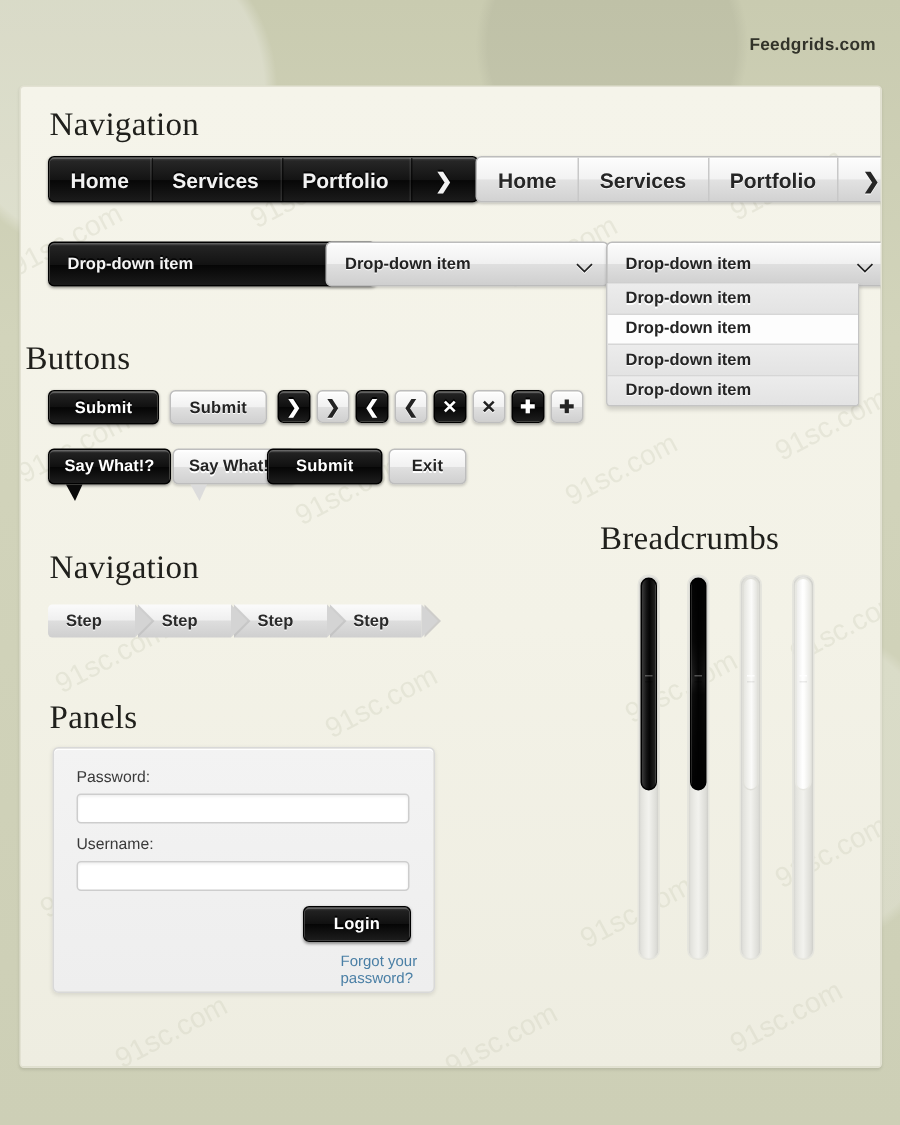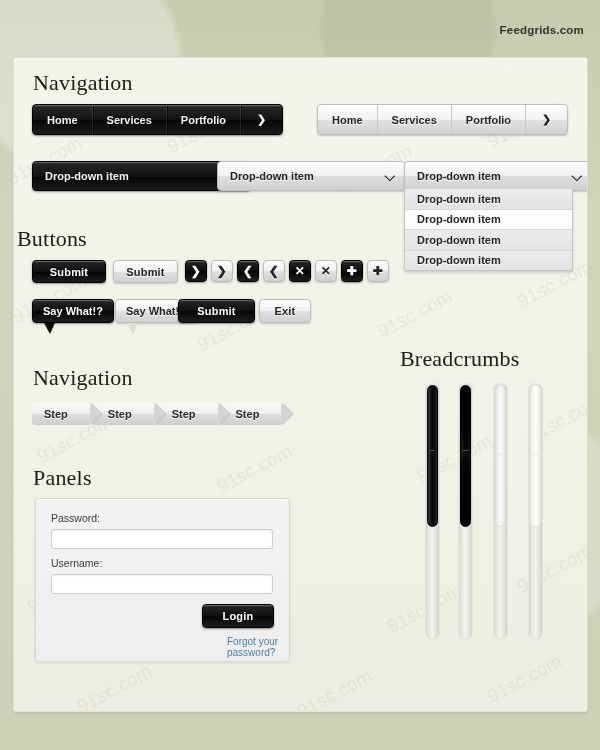--- a/index.html
+++ b/index.html
@@ -62,21 +62,21 @@
     border:1px solid #000;
     box-shadow:0 1px 2px rgba(0,0,0,.45), inset 0 1px 0 rgba(255,255,255,.18);
   }
   .navbar.light{
     background:linear-gradient(180deg,#fdfdfd 0%,#f2f2f2 50%,#e2e2e2 51%,#d2d2d2 100%);
     border:1px solid #bdbdbd;
     box-shadow:0 1px 2px rgba(0,0,0,.20), inset 0 1px 0 #fff;
   }
   .navitem{
     display:flex;align-items:center;justify-content:center;
-    font-size:11px;font-weight:bold;padding:0 14px;
+    font-size:14px;font-weight:bold;padding:0 14px;
     cursor:default;
   }
   .navbar.dark .navitem{color:#f2f2f2;border-right:1px solid rgba(255,255,255,.10);
     text-shadow:0 -1px 0 rgba(0,0,0,.8);}
   .navbar.dark .navitem+.navitem{box-shadow:inset 1px 0 0 rgba(0,0,0,.6);}
   .navbar.light .navitem{color:#262626;border-right:1px solid #c8c8c8;
     text-shadow:0 1px 0 #fff;}
   .navbar .navitem:last-child{border-right:none;}
   .nav-arrow{display:flex;align-items:center;justify-content:center;padding:0 16px;}
 

